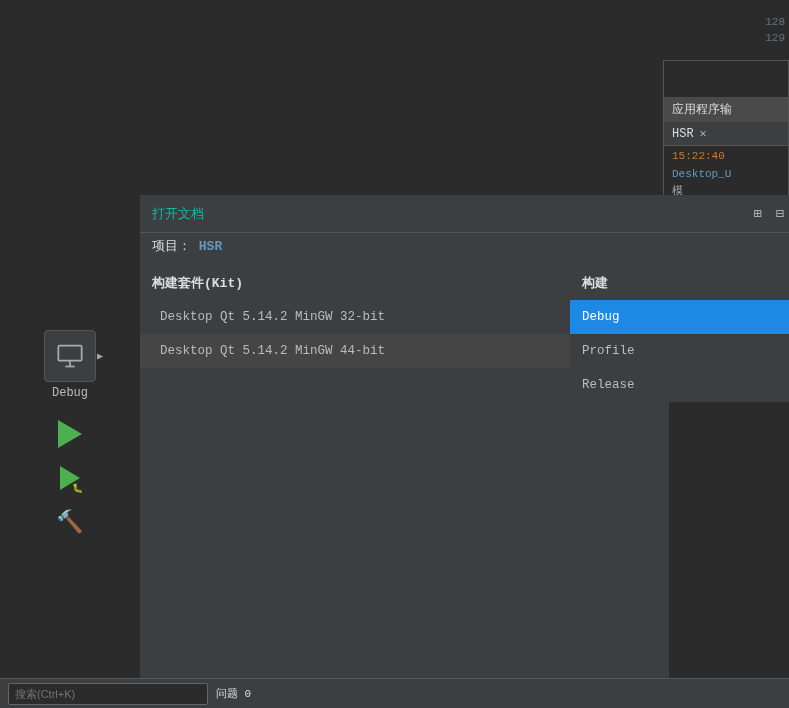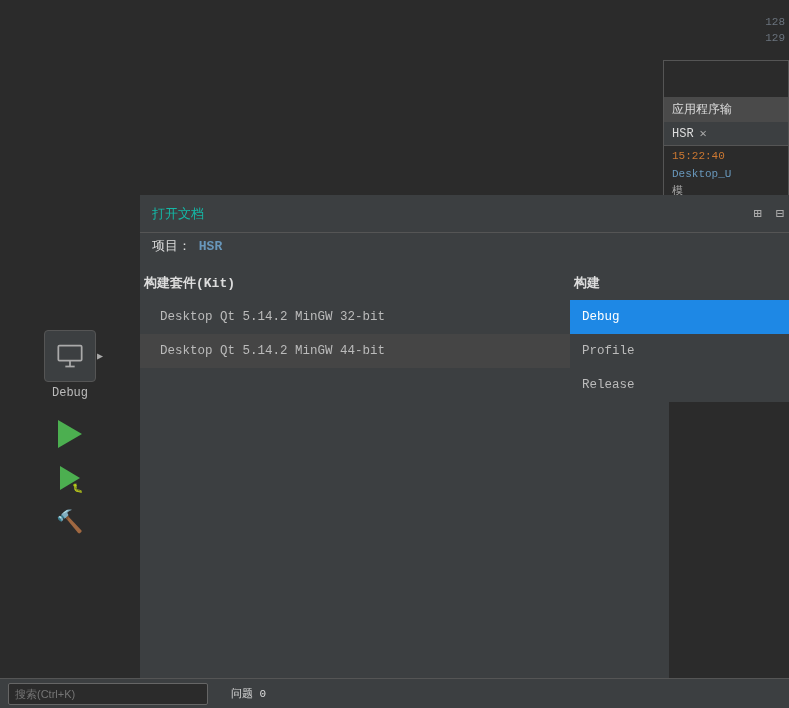--- a/index.html
+++ b/index.html
@@ -244,21 +244,21 @@
     }
 
     .col-build {
       flex: 1;
       background: #3c3f41;
     }
 
     .col-header {
       color: #dddddd;
       font-size: 13px;
-      padding: 8px 4px;
+      padding: 8px 12px;
       font-weight: bold;
     }
 
     .kit-row {
       padding: 10px 20px;
       cursor: pointer;
       color: #bbbbbb;
       font-size: 12.5px;
       font-family: 'Courier New', Courier, monospace;
     }
@@ -289,21 +289,21 @@
       position: absolute;
       bottom: 0;
       left: 0;
       right: 0;
       height: 30px;
       background: #3c3f41;
       border-top: 1px solid #555;
       display: flex;
       align-items: center;
       padding: 0 8px;
-      gap: 23px;
+      gap: 8px;
     }
 
     .bottom-bar-search {
       width: 200px;
       height: 22px;
       background: #2b2b2b;
       border: 1px solid #666;
       border-radius: 2px;
       color: #aaa;
       font-size: 11px;

